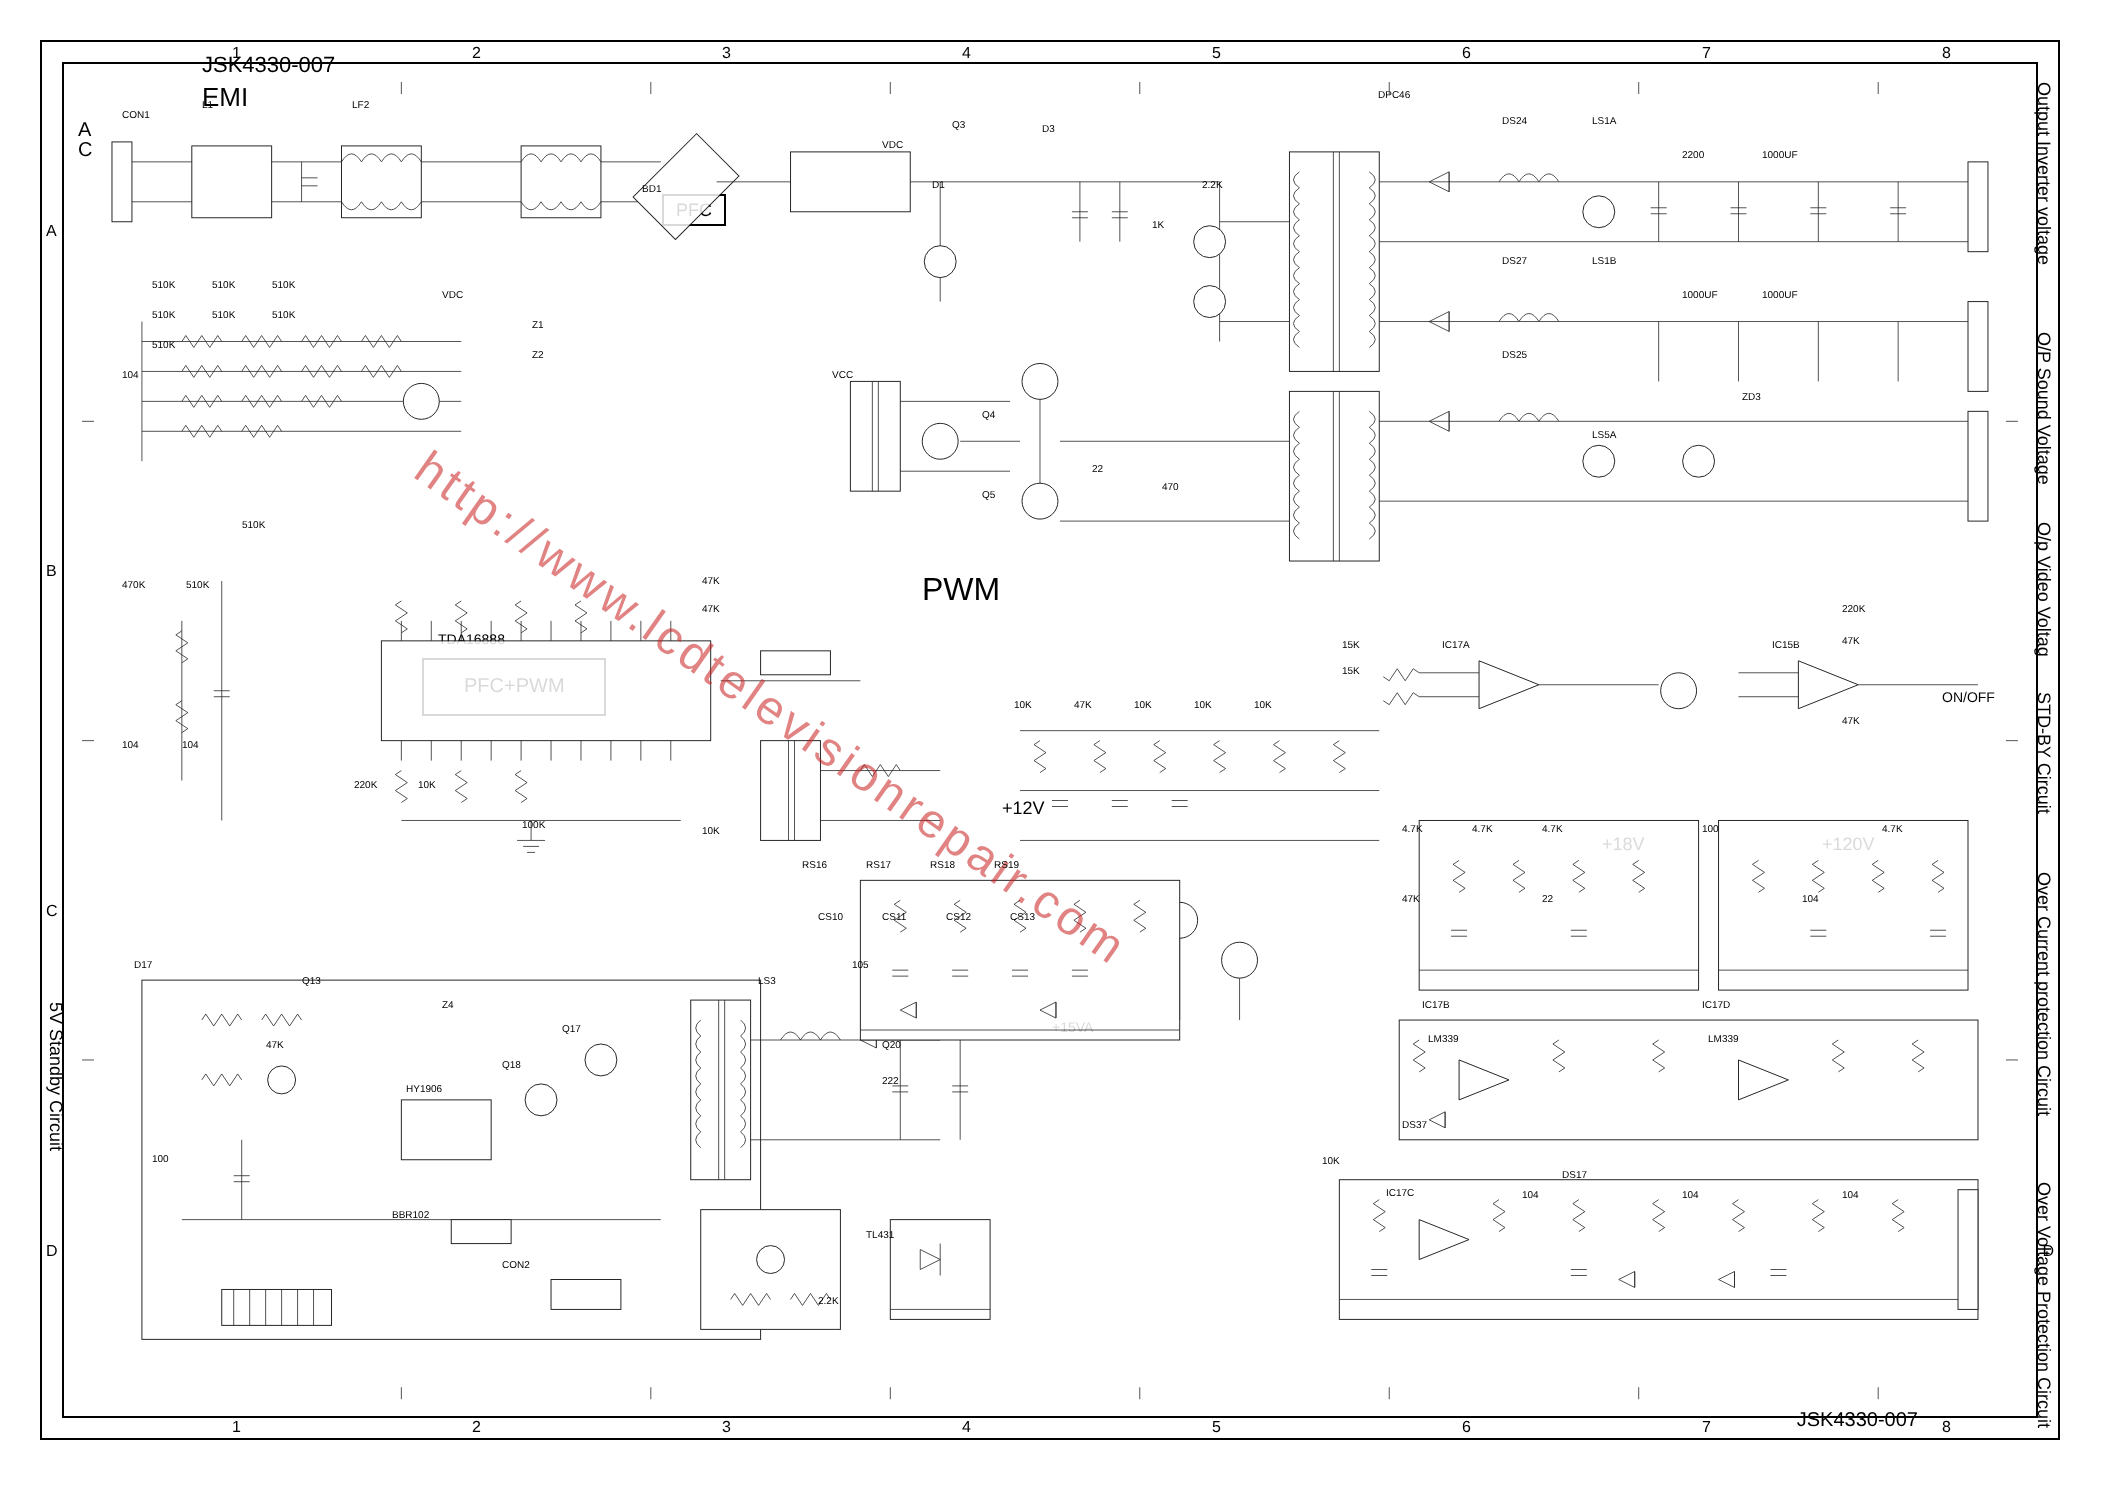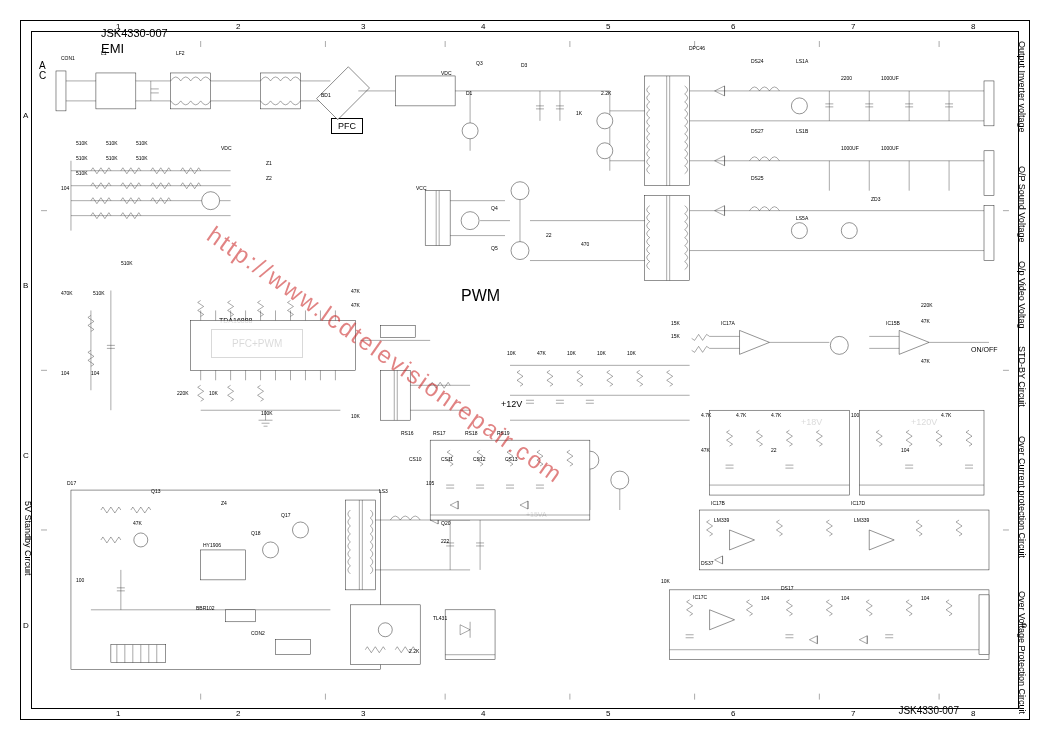--- a/index.html
+++ b/index.html
@@ -184,21 +184,21 @@
   <div class="side-text" style="top:20px">Output Inverter voltage</div>
   <div class="side-text" style="top:145px">O/P Sound Voltage</div>
   <div class="side-text" style="top:240px">O/p Video Voltag</div>
   <div class="side-text" style="top:325px">STD-BY Circuit</div>
   <div class="side-text" style="top:415px">Over Current protection Circuit</div>
   <div class="side-text" style="top:570px">Over Voltage Protection Circuit</div>
   <div class="side-text-left" style="top:480px">5V Standby Circuit</div>
 
   <div class="section-label" style="top:20px; left:80px; font-size:13px">EMI</div>
   <div class="section-label" style="top:40px; left:18px; font-size:10px; line-height:1">A<br>C</div>
-  <div class="block-label" style="top:97px; left:310px">PFC</div>
+  <div class="block-label" style="top:76px; left:310px">PFC</div>
   <div class="block-label" style="top:308px; left:190px; font-size:10px; padding:8px 20px">PFC+PWM</div>
   <div class="tiny" style="top:296px; left:198px; font-size:7px">TDA16888</div>
   <div class="section-label" style="top:266px; left:440px; font-size:16px">PWM</div>
 
   <div class="voltage-label" style="top:378px; left:480px">+12V</div>
   <div class="voltage-label" style="top:396px; left:780px">+18V</div>
   <div class="voltage-label" style="top:396px; left:890px">+120V</div>
   <div class="voltage-label" style="top:325px; left:950px; font-size:7px">ON/OFF</div>
   <div class="tiny" style="top:165px; left:395px">VCC</div>
   <div class="tiny" style="top:125px; left:200px">VDC</div>

